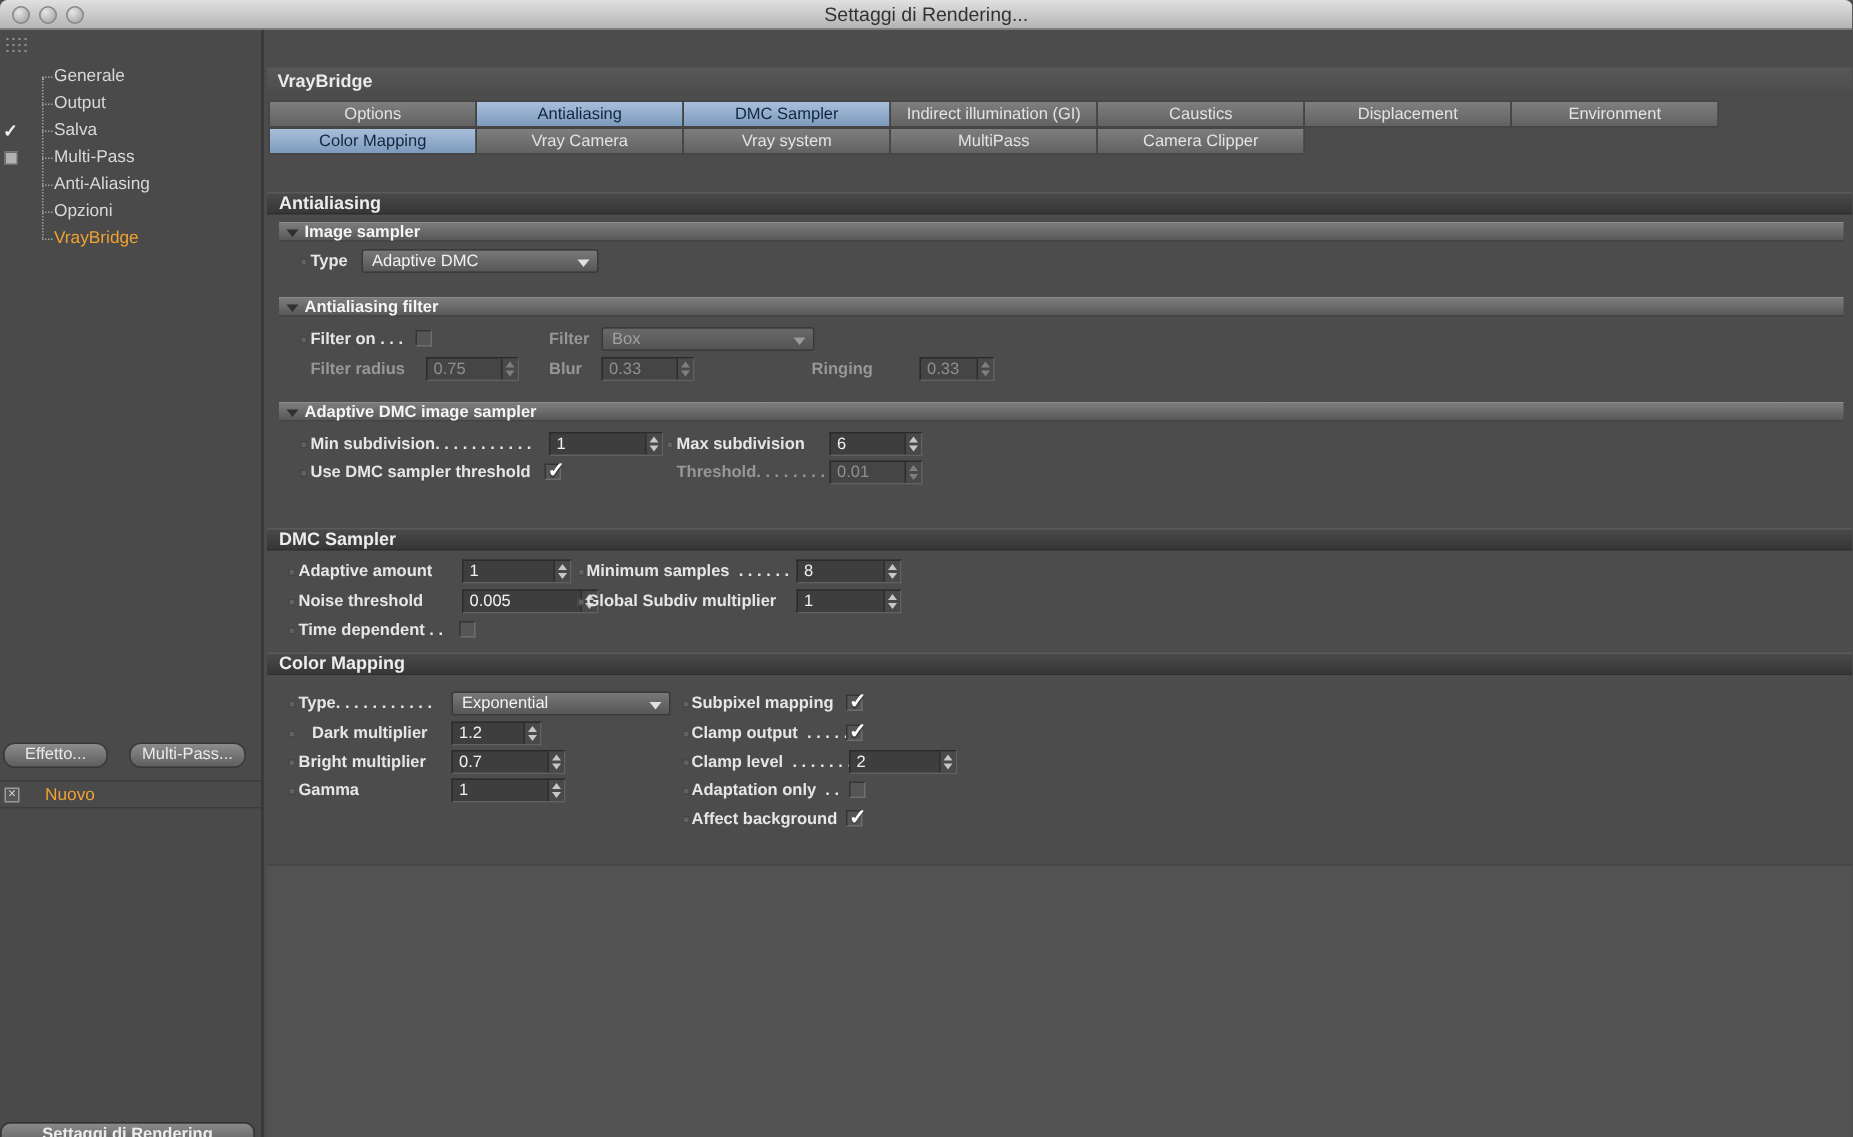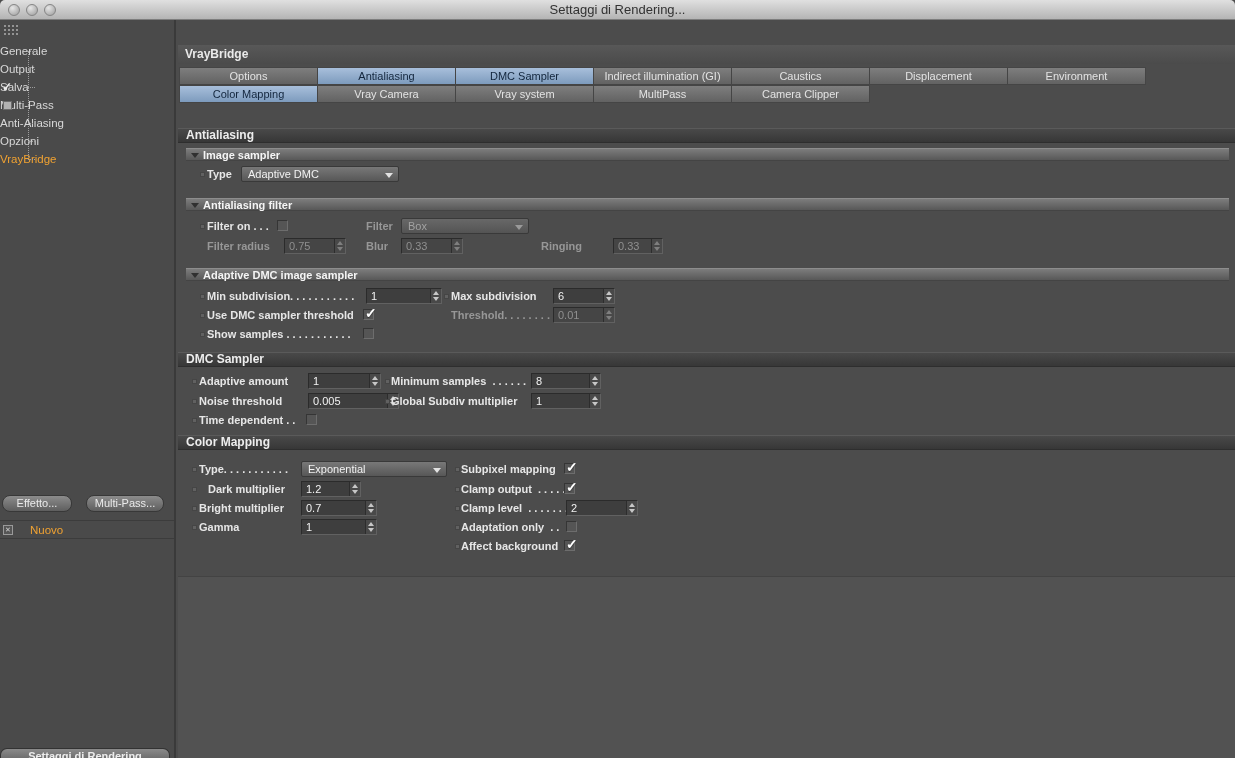--- a/index.html
+++ b/index.html
@@ -17,21 +17,21 @@
 
   #app { position:absolute; top:20px; left:0; right:0; bottom:0; }
 
   
   #sidebar { position:absolute; left:0; top:0; width:176px; bottom:0;
     background:#4a4a4a; border-right:2px solid #3a3a3a; }
   .grip { position:absolute; left:3px; top:4px; width:17px; height:11px;
     background-image:radial-gradient(#949494 30%, transparent 32%); background-size:4px 4px; }
   .treeline { position:absolute; left:28px; top:31px; height:108px; border-left:1px dotted #9e9e9e; }
   #tree { position:absolute; left:0; top:22px; right:0; }
-  .titem { position:relative; height:18px; line-height:18px; 
+  .titem { position:relative; height:18px; line-height:18px; padding-left:36px;
     font-size:11.5px; color:#d8d8d8; white-space:nowrap; cursor:default; }
   .titem::before { content:""; position:absolute; left:28px; top:9px; width:7px; border-top:1px dotted #9e9e9e; }
   .titem.sel { color:#f0a232; }
   #salva-check { position:absolute; left:2px; top:58px; height:18px; line-height:18px;
     font-size:12px; font-weight:bold; color:#efefef; }
   #salva-check::after { content:"✓"; }
   #mp-box { position:absolute; left:3px; top:81px; width:9px; height:9px;
     background:#b2b2b2; border:1px solid #6c6c6c; }
   .sbtn { position:absolute; top:475px; height:17px; border-radius:8px;
     background:linear-gradient(#8c8c8c,#5e5e5e); border:1px solid #383838;
@@ -192,21 +192,21 @@
       <span class="lbl" style="left:29px">Type</span>
       <div class="drop" style="left:63px;width:158px"><span class="val">Adaptive DMC</span></div>
     </div>
 
     <div class="sub" style="top:178px">Antialiasing filter</div>
     <div class="prow" style="top:198px">
       <span class="pdot" style="left:22px"></span>
       <span class="lbl" style="left:29px">Filter on . . .</span>
       <div class="cb" style="left:99px"></div>
       <span class="lbl dim" style="left:188px">Filter</span>
-      <div class="drop dis" style="left:223px;width:128px"><span class="val">Box</span></div>
+      <div class="drop dis" style="left:223px;width:142px"><span class="val">Box</span></div>
     </div>
     <div class="prow" style="top:218px">
       <span class="lbl dim" style="left:29px">Filter radius</span>
       <div class="field dis" style="left:106px;width:62px">
           <span class="val">0.75</span>
           <span class="spin"></span>
         </div>
       <span class="lbl dim" style="left:188px">Blur</span>
       <div class="field dis" style="left:223px;width:62px">
           <span class="val">0.33</span>
@@ -237,25 +237,20 @@
     <div class="prow" style="top:287px">
       <span class="pdot" style="left:22px"></span>
       <span class="lbl" style="left:29px">Use DMC sampler threshold</span>
       <div class="cb on" style="left:185px"></div>
       <span class="lbl dim" style="left:273px">Threshold. . . . . . . .</span>
       <div class="field dis" style="left:375px;width:62px">
           <span class="val">0.01</span>
           <span class="spin"></span>
         </div>
     </div>
-    <div class="prow" style="top:306px">
-      <span class="pdot" style="left:22px"></span>
-      <span class="lbl" style="left:29px">Show samples . . . . . . . . . . .</span>
-      <div class="cb" style="left:185px"></div>
-    </div>
 
     <div class="sec" style="top:332px">DMC Sampler</div>
     <div class="prow" style="top:353px">
       <span class="pdot" style="left:14px"></span>
       <span class="lbl" style="left:21px">Adaptive amount</span>
       <div class="field" style="left:130px;width:73px">
           <span class="val">1</span>
           <span class="spin"></span>
         </div>
       <span class="pdot" style="left:207px"></span>

